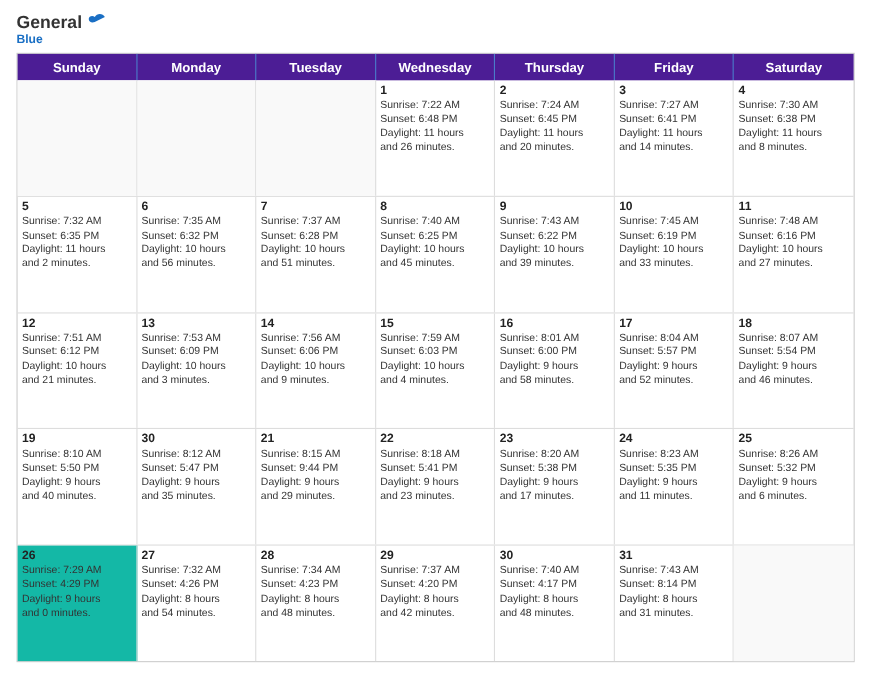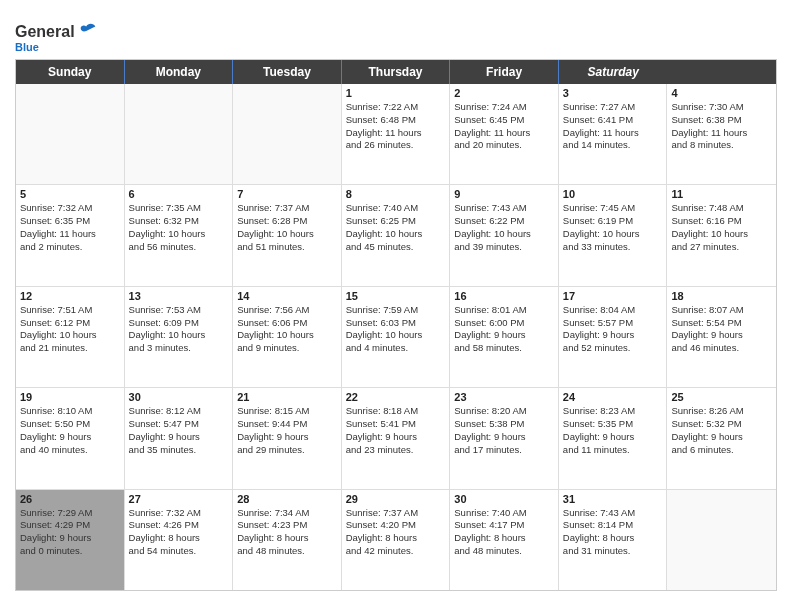--- a/index.html
+++ b/index.html
@@ -6,21 +6,21 @@
     body {
       font-family: Arial, sans-serif;
       background: #fff;
       width: 792px;
       height: 612px;
       overflow: hidden;
     }
     .page {
       width: 792px;
       height: 612px;
-      padding: 21px 15px;
+      padding: 10px 15px;
       display: flex;
       flex-direction: column;
     }
     .header {
       display: flex;
       justify-content: space-between;
       align-items: flex-start;
       margin-bottom: 6px;
     }
     .logo {
@@ -47,31 +47,31 @@
     }
     .calendar {
       flex: 1;
       display: flex;
       flex-direction: column;
       border: 1px solid #ccc;
     }
     .cal-header-row {
       display: grid;
       grid-template-columns: repeat(7, 1fr);
-      background: #404040;
+      background: #4c1d95;
     }
     .cal-header-cell {
       color: #fff;
       font-size: 12px;
       font-weight: bold;
       text-align: center;
       padding: 5px 3px;
       border-right: 1px solid #4a7cca;
     }
-    .cal-header-cell:last-child { border-right: none; font-style: italic; }
+    .cal-header-cell:last-child { border-right: none; }
     .cal-body {
       flex: 1;
       display: flex;
       flex-direction: column;
     }
     .cal-week {
       display: grid;
       grid-template-columns: repeat(7, 1fr);
       flex: 1;
       border-bottom: 1px solid #ddd;
@@ -80,21 +80,21 @@
     .cal-cell {
       border-right: 1px solid #ddd;
       padding: 3px 4px;
       font-size: 9.5px;
       color: #333;
       vertical-align: top;
       min-height: 0;
     }
     .cal-cell:last-child { border-right: none; }
     .cal-cell.empty { background: #f9f9f9; }
-    .cal-cell.shaded { background: #a3a3a3; }
+    .cal-cell.shaded { background: #14b8a6; }
     .day-number {
       font-size: 11px;
       font-weight: bold;
       color: #222;
       margin-bottom: 2px;
     }
     .cell-line {
       line-height: 1.35;
       color: #333;
     }
@@ -115,20 +115,21 @@
         <div style="font-size:11px;font-weight:bold;color:#1a6fc4;margin-top:-2px;">Blue</div>
       </div>
     </div>
   </div>
 
   <div class="calendar">
     <div class="cal-header-row">
     <div class="cal-header-cell">Sunday</div>
         <div class="cal-header-cell">Monday</div>
         <div class="cal-header-cell">Tuesday</div>
+        <div class="cal-header-cell">Wednesday</div>
         <div class="cal-header-cell">Thursday</div>
         <div class="cal-header-cell">Friday</div>
         <div class="cal-header-cell">Saturday</div>
       </div>
     <div class="cal-body">
     <div class="cal-week">
           <div class="cal-cell empty"></div>
           <div class="cal-cell empty"></div>
           <div class="cal-cell empty"></div>
           <div class="cal-cell">

